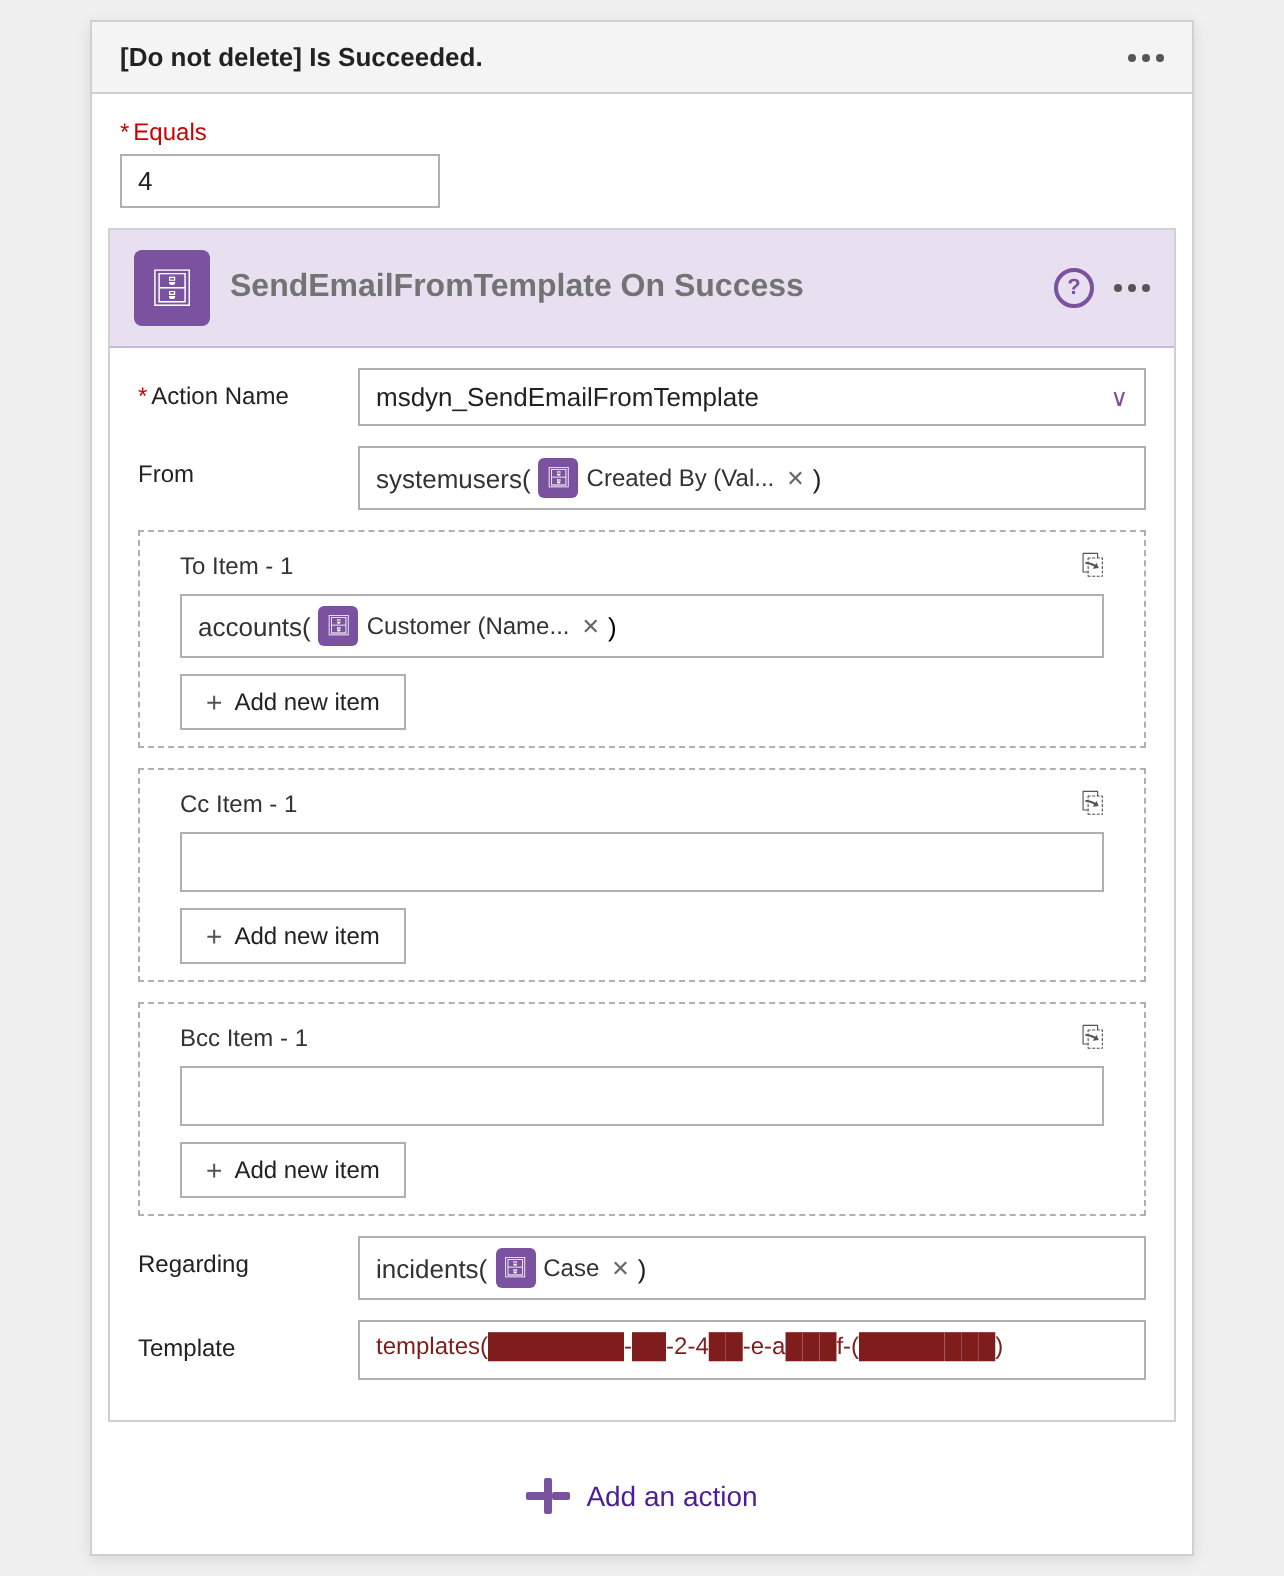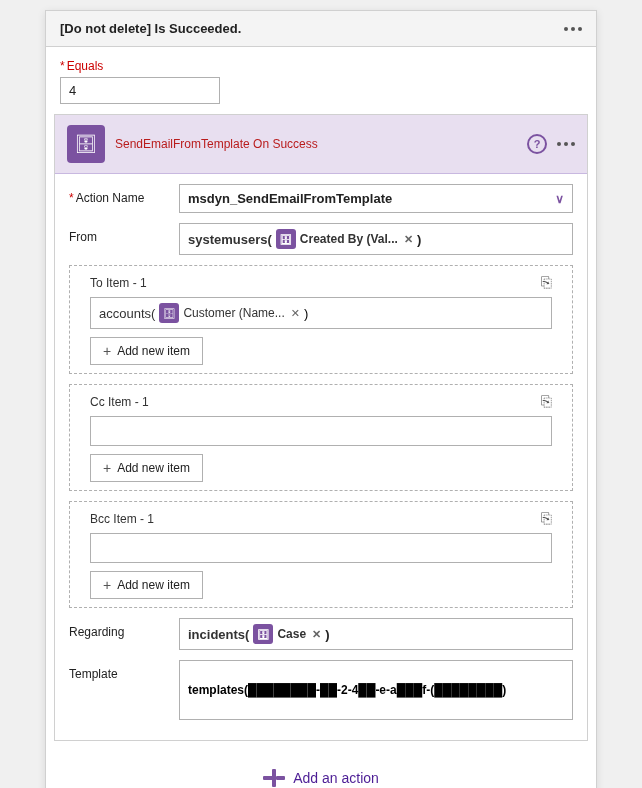--- a/index.html
+++ b/index.html
@@ -88,23 +88,23 @@
       border-radius: 4px;
       display: flex;
       align-items: center;
       justify-content: center;
     }
     .db-icon {
       color: white;
       font-size: 18px;
     }
     .action-title {
-      font-size: 12px;
-      font-weight: 400;
-      color: #b91c1c;
+      font-size: 16px;
+      font-weight: 700;
+      color: #737373;
     }
     .action-header-right {
       display: flex;
       align-items: center;
       gap: 10px;
     }
     .icon-btn {
       cursor: pointer;
       color: #555;
       display: flex;
@@ -138,21 +138,20 @@
       font-size: 12px;
       color: #222;
       padding-top: 7px;
     }
     .form-label .req {
       color: #c00;
       margin-right: 2px;
     }
     .form-control {
       flex: 1;
-      font-weight: bold;
     }
     .select-input {
       width: 100%;
       border: 1px solid #b0b0b0;
       padding: 6px 8px;
       font-size: 13px;
       color: #222;
       background: #fff;
       display: flex;
       align-items: center;
@@ -251,23 +250,23 @@
       cursor: pointer;
       margin-top: 2px;
     }
     .plus-icon {
       font-size: 14px;
       color: #555;
     }
     .template-input {
       width: 100%;
       border: 1px solid #b0b0b0;
-      padding: 22px 8px;
-      font-size: 12px;
-      color: #000000;
+      padding: 5px 8px;
+      font-size: 12px;
+      color: #7f1d1d;
       background: #fff;
       min-height: 30px;
       display: flex;
       align-items: flex-start;
       overflow: hidden;
       white-space: nowrap;
       text-overflow: ellipsis;
     }
     
     .add-action-area {

